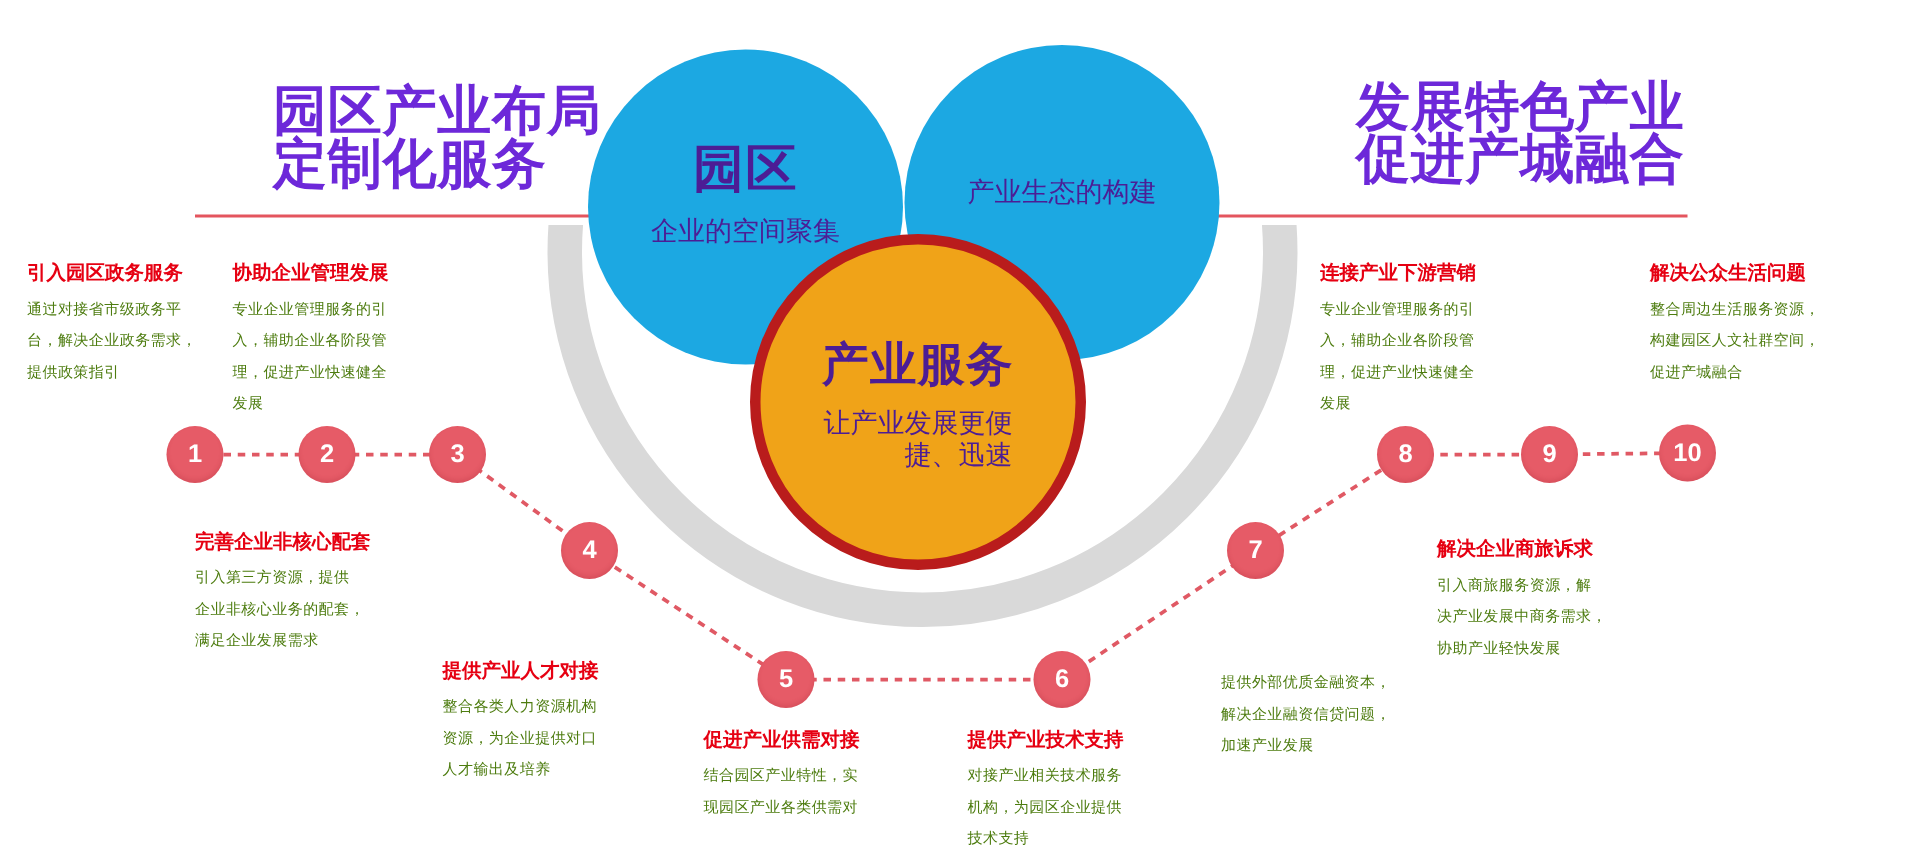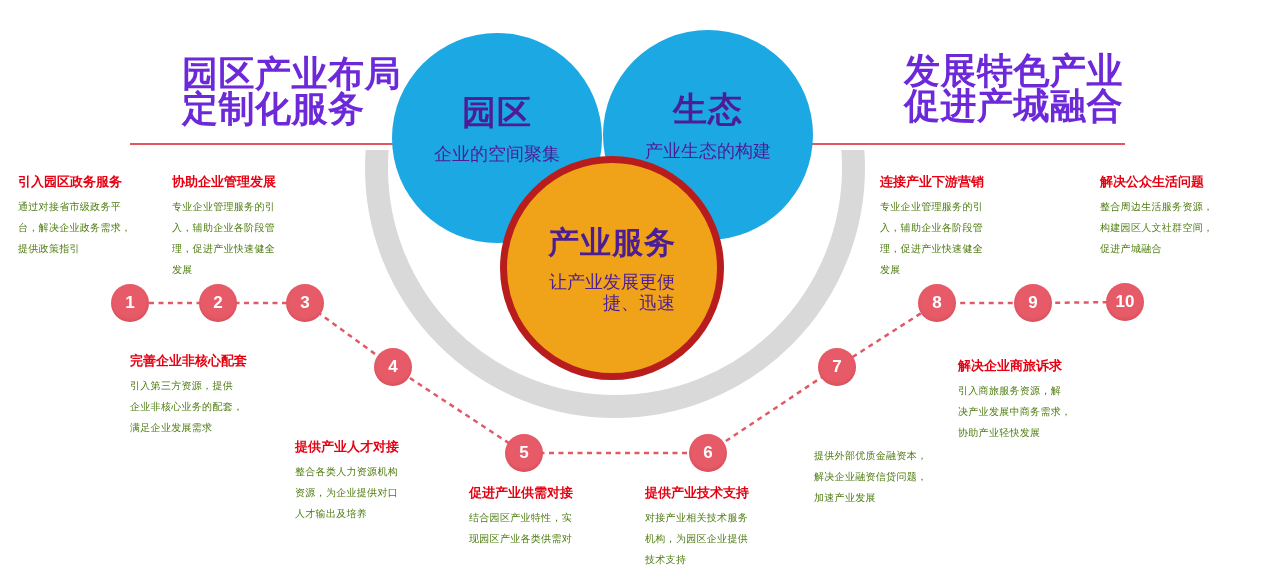--- a/index.html
+++ b/index.html
@@ -39,21 +39,20 @@
 
   <svg class="flow" width="1273" height="576">
     <polyline points="130,303 218,303 305,303 393,367 524,453 708,453 837,367 937,303 1033,303 1125,302" fill="none" stroke="#e05964" stroke-width="2.5" stroke-dasharray="5 4.5"></polyline>
   </svg>
 
   <div class="bubble b-park">
     <div class="label">园区</div>
     <div class="sub">企业的空间聚集</div>
   </div>
   <div class="bubble b-eco">
-    <div class="label">生态</div>
     <div class="sub">产业生态的构建</div>
   </div>
   <div class="bubble b-service">
     <div class="label">产业服务</div>
     <div class="sub">让产业发展更便
 捷、迅速</div>
   </div>
 
   <div class="title t-left">
     <div>园区产业布局</div>
@@ -74,21 +73,21 @@
   <div class="badge" style="left:918px;top:284px">8</div>
   <div class="badge" style="left:1014px;top:284px">9</div>
   <div class="badge" style="left:1106px;top:283px">10</div>
 
   <div class="block" style="left:18px;top:173px;width:162px">
     <div class="hd">引入园区政务服务</div>
     <div class="bd">通过对接省市级政务平
 台，解决企业政务需求，
 提供政策指引</div>
   </div>
-  <div class="block" style="left:172px;top:173px;width:162px">
+  <div class="block" style="left:155px;top:173px;width:162px">
     <div class="hd">协助企业管理发展</div>
     <div class="bd">专业企业管理服务的引
 入，辅助企业各阶段管
 理，促进产业快速健全
 发展</div>
   </div>
   <div class="block" style="left:130px;top:352px;width:166px">
     <div class="hd">完善企业非核心配套</div>
     <div class="bd">引入第三方资源，提供
 企业非核心业务的配套，

